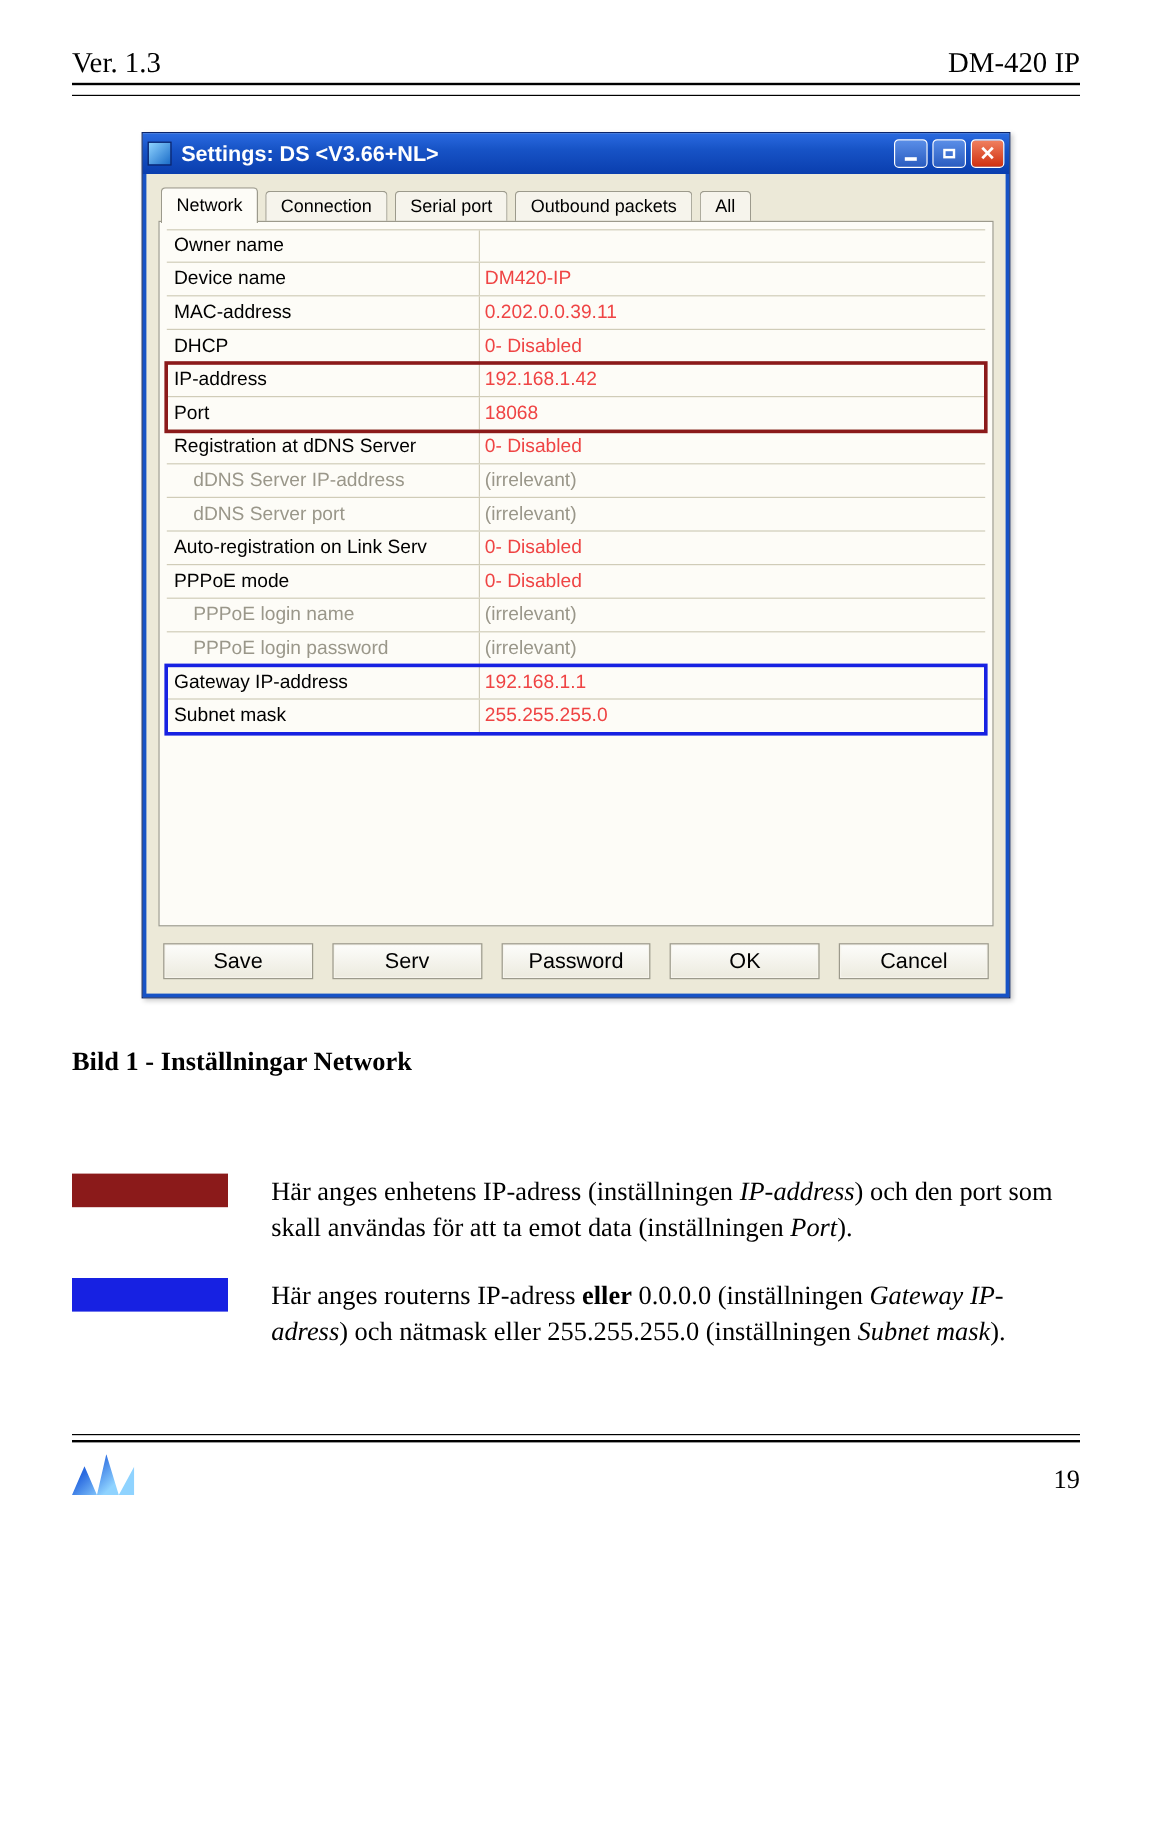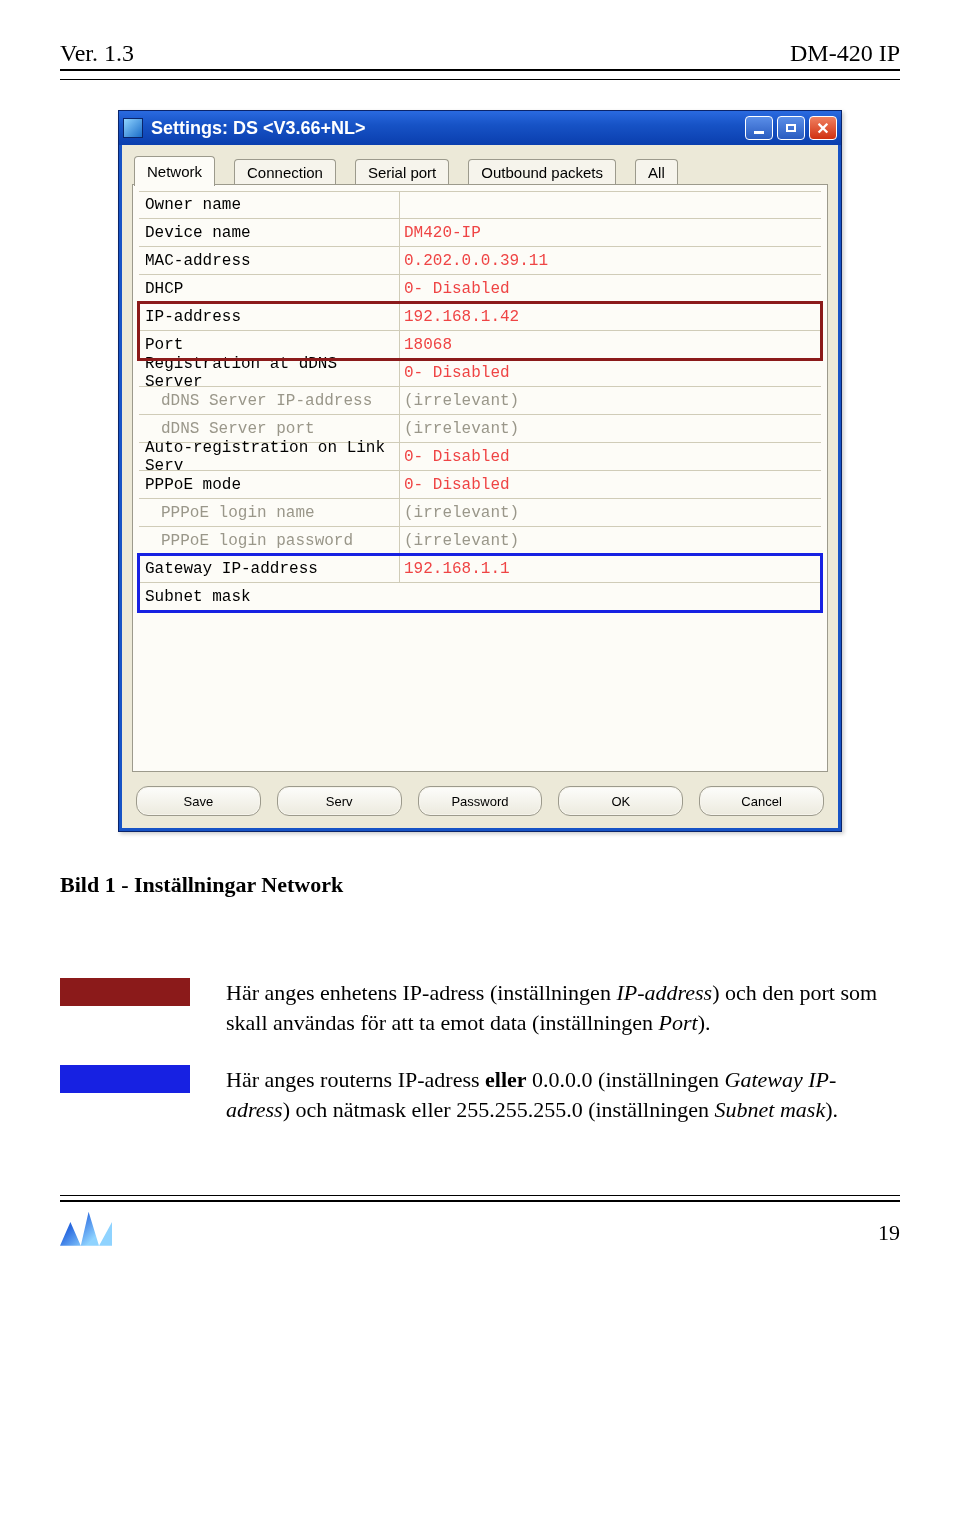--- a/index.html
+++ b/index.html
@@ -79,40 +79,40 @@
     margin-bottom: -1px;
     padding-left: 2px;
   }
   .tab {
     border: 1px solid #9c9a8c;
     border-bottom: none;
     border-radius: 4px 4px 0 0;
     padding: 4px 12px 4px 12px;
     background: #f6f4ec;
     position: relative;
-    margin-right: 19px;
+    margin-right: 6px;
     font-size: 15px;
     color: #000;
   }
   .tab.active {
     background: #fdfcf7;
     z-index: 2;
     padding-top: 6px;
     padding-bottom: 6px;
     top: 1px;
   }
 
   .tab-panel {
     border: 1px solid #9c9a8c;
     background: #fdfcf7;
     padding: 6px 6px 160px 6px;
     position: relative;
   }
 
-  .settings-list { position: relative; font-family: Liberation Mono, monospace; }
+  .settings-list { position: relative; }
   .row {
     display: flex;
     border-bottom: 1px solid #d0ccb8;
     height: 28px;
     align-items: center;
   }
   .row:first-child { border-top: 1px solid #d0ccb8; }
   .cell-label {
     width: 260px;
     padding-left: 6px;
@@ -145,24 +145,24 @@
   .button-bar {
     display: flex;
     gap: 16px;
     padding: 14px 4px 0 4px;
     justify-content: space-between;
   }
   .btn {
     flex: 1;
     height: 30px;
     border: 1px solid #9c9a8c;
-    border-radius: 12px;
+    border-radius: 0;
     background: linear-gradient(#fdfdfb, #eceade);
     font-family: Tahoma, Arial, sans-serif;
-    font-size: 13px;
+    font-size: 18px;
     display: flex;
     align-items: center;
     justify-content: center;
     box-shadow: 0 0 0 1px #f6f4ec inset;
   }
 
   
   .caption {
     font-weight: bold;
     font-size: 22px;
@@ -293,20 +293,21 @@
           <div class="row dim">
             <div class="cell-label">PPPoE login password</div>
             <div class="cell-value">(irrelevant)</div>
           </div>
           <div class="row">
             <div class="cell-label">Gateway IP-address</div>
             <div class="cell-value">192.168.1.1</div>
           </div>
           <div class="row">
             <div class="cell-label">Subnet mask</div>
+            <div class="cell-value">255.255.255.0</div>
           </div>
 
           <div class="hl-red" style="left:-2px; right:-2px; top:110px; height:60px;"></div>
           <div class="hl-blue" style="left:-2px; right:-2px; top:362px; height:60px;"></div>
         </div>
       </div>
 
       <div class="button-bar">
         <div class="btn">Save</div>
         <div class="btn">Serv</div>

